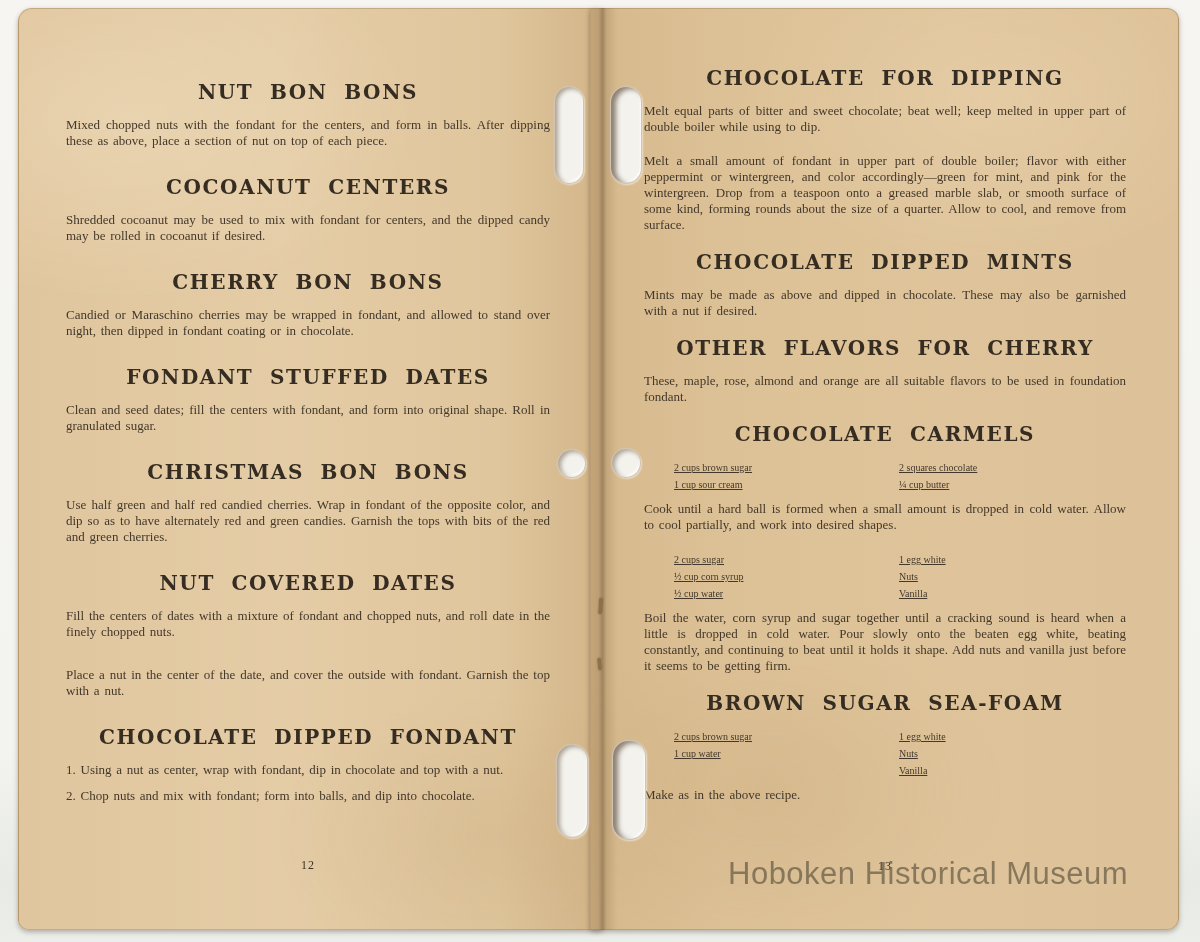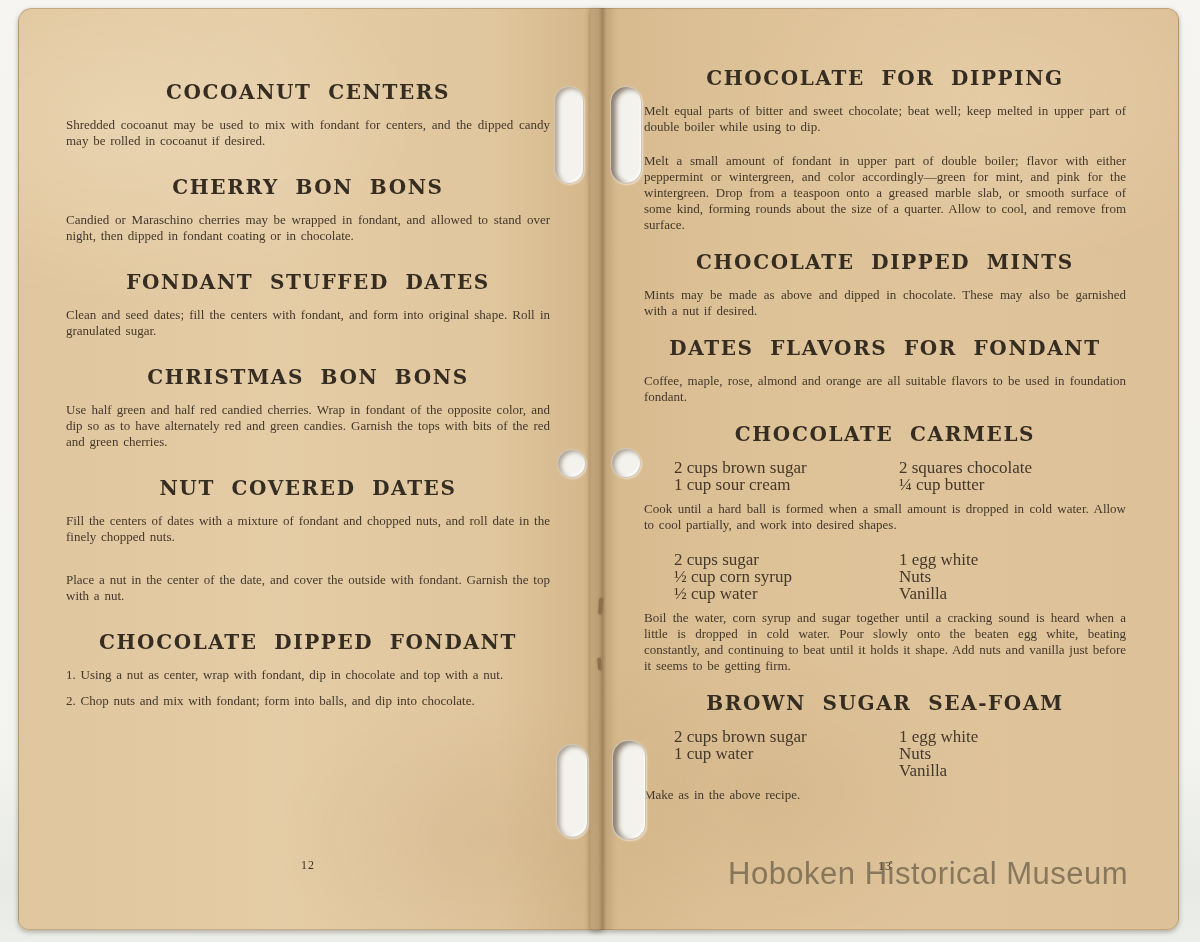--- a/index.html
+++ b/index.html
@@ -57,21 +57,21 @@
   .recipe-body{
     font-size:13px;line-height:16px;
     text-align:justify;word-spacing:1.5px;
     color:#43382b;margin:0 0 10px 0;
   }
   .recipe-body:last-child{margin-bottom:0;}
   .ingredients{
     display:grid;grid-template-columns:225px auto;
     padding-left:30px;margin:0 0 8px 0;
   }
-  .ing-line{font-size:17px;line-height:17px;color:#43382b;}
+  .ing-line{font-size:10px;line-height:17px;color:#43382b;text-decoration:underline;}
 
   .pageno{
     position:absolute;width:484px;text-align:center;
     font-size:12px;color:#3c3126;letter-spacing:1px;
   }
   .page-left .pageno{left:47px;top:849px;}
   .page-right .pageno{left:53px;top:850px;width:482px;text-align:center;}
 
   .gutter{
     position:absolute;left:586px;top:8px;width:32px;height:922px;
@@ -112,20 +112,24 @@
   }
 </style>
 </head>
 <body>
 
 <div class="scan">
 
   <div class="page page-left">
     <div class="page-content" id="left-content">
         <section class="recipe">
+          <h2 class="recipe-title">NUT BON BONS</h2>
+          <p class="recipe-body">Mixed chopped nuts with the fondant for the centers, and form in balls.  After dipping these as above, place a section of nut on top of each piece.</p>
+        </section>
+        <section class="recipe">
           <h2 class="recipe-title">COCOANUT CENTERS</h2>
           <p class="recipe-body">Shredded cocoanut may be used to mix with fondant for centers, and the dipped candy may be rolled in cocoanut if desired.</p>
         </section>
         <section class="recipe">
           <h2 class="recipe-title">CHERRY BON BONS</h2>
           <p class="recipe-body">Candied or Maraschino cherries may be wrapped in fondant, and allowed to stand over night, then dipped in fondant coating or in chocolate.</p>
         </section>
         <section class="recipe">
           <h2 class="recipe-title">FONDANT STUFFED DATES</h2>
           <p class="recipe-body">Clean and seed dates; fill the centers with fondant, and form into original shape.  Roll in granulated sugar.</p>
@@ -157,22 +161,22 @@
           <p class="recipe-body">Melt equal parts of bitter and sweet chocolate; beat well; keep melted in upper part of double boiler while using to dip.</p>
         </section>
         <section class="recipe">
           <p class="recipe-body">Melt a small amount of fondant in upper part of double boiler; flavor with either peppermint or wintergreen, and color accordingly—green for mint, and pink for the wintergreen.  Drop from a teaspoon onto a greased marble slab, or smooth surface of some kind, forming rounds about the size of a quarter.  Allow to cool, and remove from surface.</p>
         </section>
         <section class="recipe">
           <h2 class="recipe-title">CHOCOLATE DIPPED MINTS</h2>
           <p class="recipe-body">Mints may be made as above and dipped in chocolate.  These may also be garnished with a nut if desired.</p>
         </section>
         <section class="recipe">
-          <h2 class="recipe-title">DATES FLAVORS FOR FONDANT</h2>
-          <p class="recipe-body">Coffee, maple, rose, almond and orange are all suitable flavors to be used in foundation fondant.</p>
+          <h2 class="recipe-title">OTHER FLAVORS FOR CHERRY</h2>
+          <p class="recipe-body">These, maple, rose, almond and orange are all suitable flavors to be used in foundation fondant.</p>
         </section>
         <section class="recipe">
           <h2 class="recipe-title">CHOCOLATE CARMELS</h2>
           <div class="ingredients">
             <div class="ing-col">
               <div class="ing-line">2 cups brown sugar</div>
               <div class="ing-line">1 cup sour cream</div>
             </div>
             <div class="ing-col">
               <div class="ing-line">2 squares chocolate</div>

